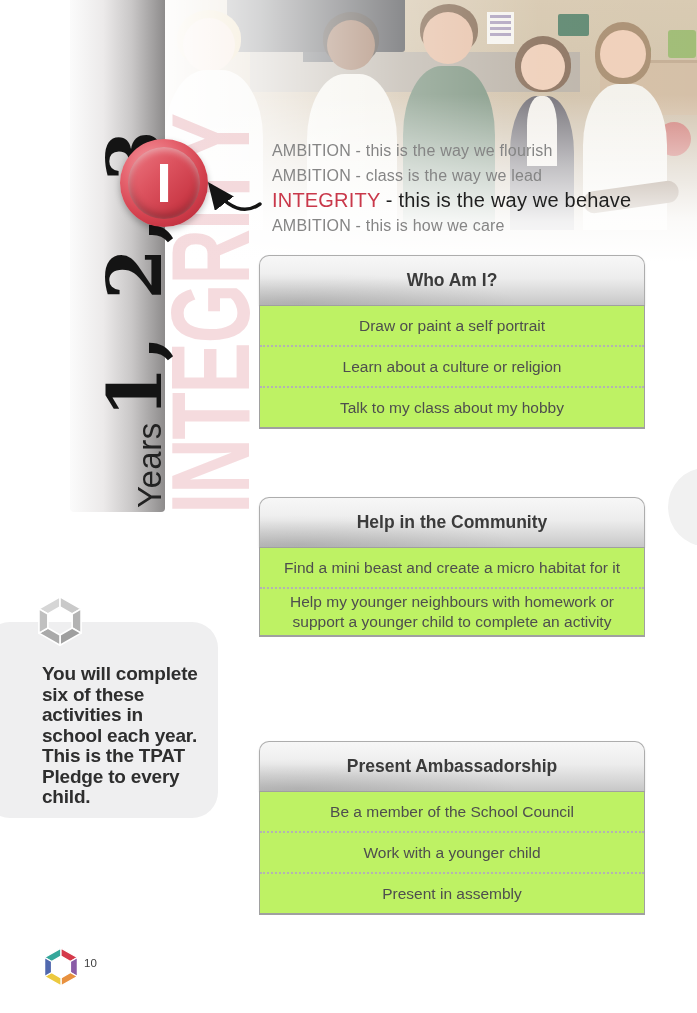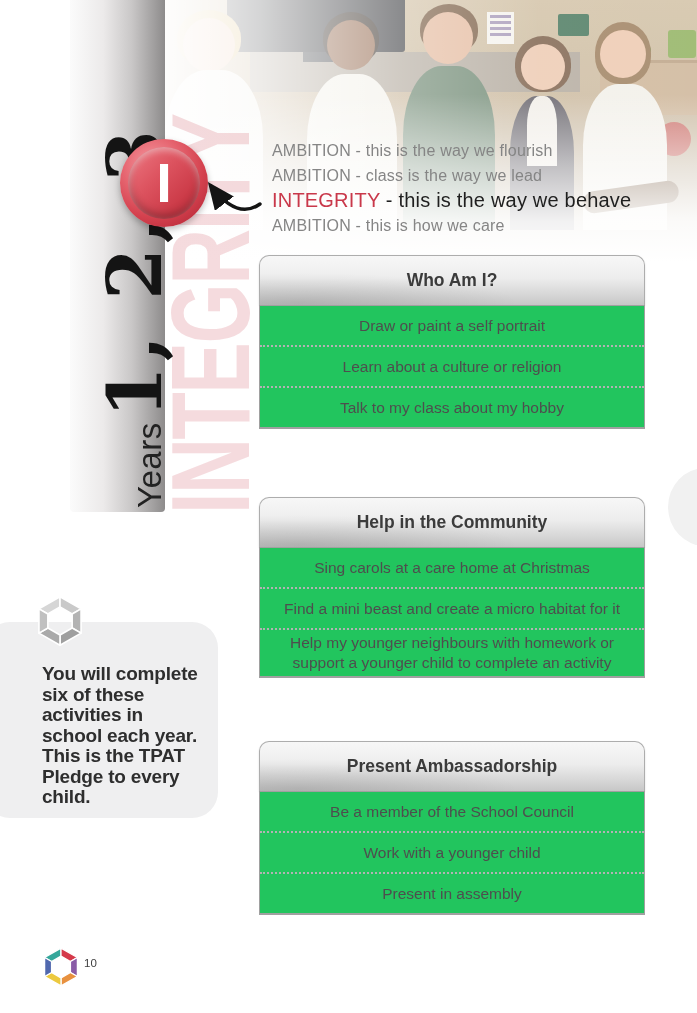--- a/index.html
+++ b/index.html
@@ -63,21 +63,21 @@
   .values-line.highlight .vword{color:#c9384a;}
 
   
   .card{position:absolute;left:259px;width:386px;z-index:4;}
   .card-header{height:49px;display:flex;align-items:center;justify-content:center;
       border:1px solid #adadad;border-bottom:none;border-radius:10px 10px 0 0;
       background:radial-gradient(ellipse at 10% 95%,rgba(0,0,0,0.12),rgba(0,0,0,0) 45%),
                  linear-gradient(180deg,#f7f7f7 0%,#ededed 45%,#d2d2d2 85%,#c7c7c7 100%);
       box-shadow:0 1px 2px rgba(0,0,0,0.15);}
   .card-title{font-size:17.5px;font-weight:700;color:#3b3b3b;}
-  .card-body{background:#22c55e;border:1px solid #a0a0a0;border-bottom-width:2px;}
+  .card-body{background:#bef264;border:1px solid #a0a0a0;border-bottom-width:2px;}
   .card-row{min-height:33px;display:flex;align-items:center;justify-content:center;
       text-align:center;padding:3px 12px;font-size:15.5px;color:#4e4e4e;line-height:20px;}
   .card-row + .card-row{border-top:2px dotted #b3b3b3;}
   .card-row .narrow{display:inline-block;max-width:345px;}
   #card0{top:255px;border-radius:21px;} #card1{top:497px;} #card2{top:741px;}
 
   
   .pledge-box{position:absolute;left:-16px;top:622px;width:234px;height:196px;
       background:#efeff0;border-radius:26px;z-index:2;}
   .pledge-text{position:absolute;left:58px;top:42px;width:162px;
@@ -201,23 +201,20 @@
           <span>Talk to my class about my hobby</span>
         </div>
     </div>
   </div>
 
   <div class="card" id="card1">
     <div class="card-header">
       <span class="card-title">Help in the Community</span>
     </div>
     <div class="card-body">
-      <div class="card-row">
-          <span>Sing carols at a care home at Christmas</span>
-        </div>
       <div class="card-row">
           <span>Find a mini beast and create a micro habitat for it</span>
         </div>
       <div class="card-row">
           <span class="narrow">Help my younger neighbours with homework or support a younger child to complete an activity</span>
         </div>
     </div>
   </div>
 
   <div class="card" id="card2">

